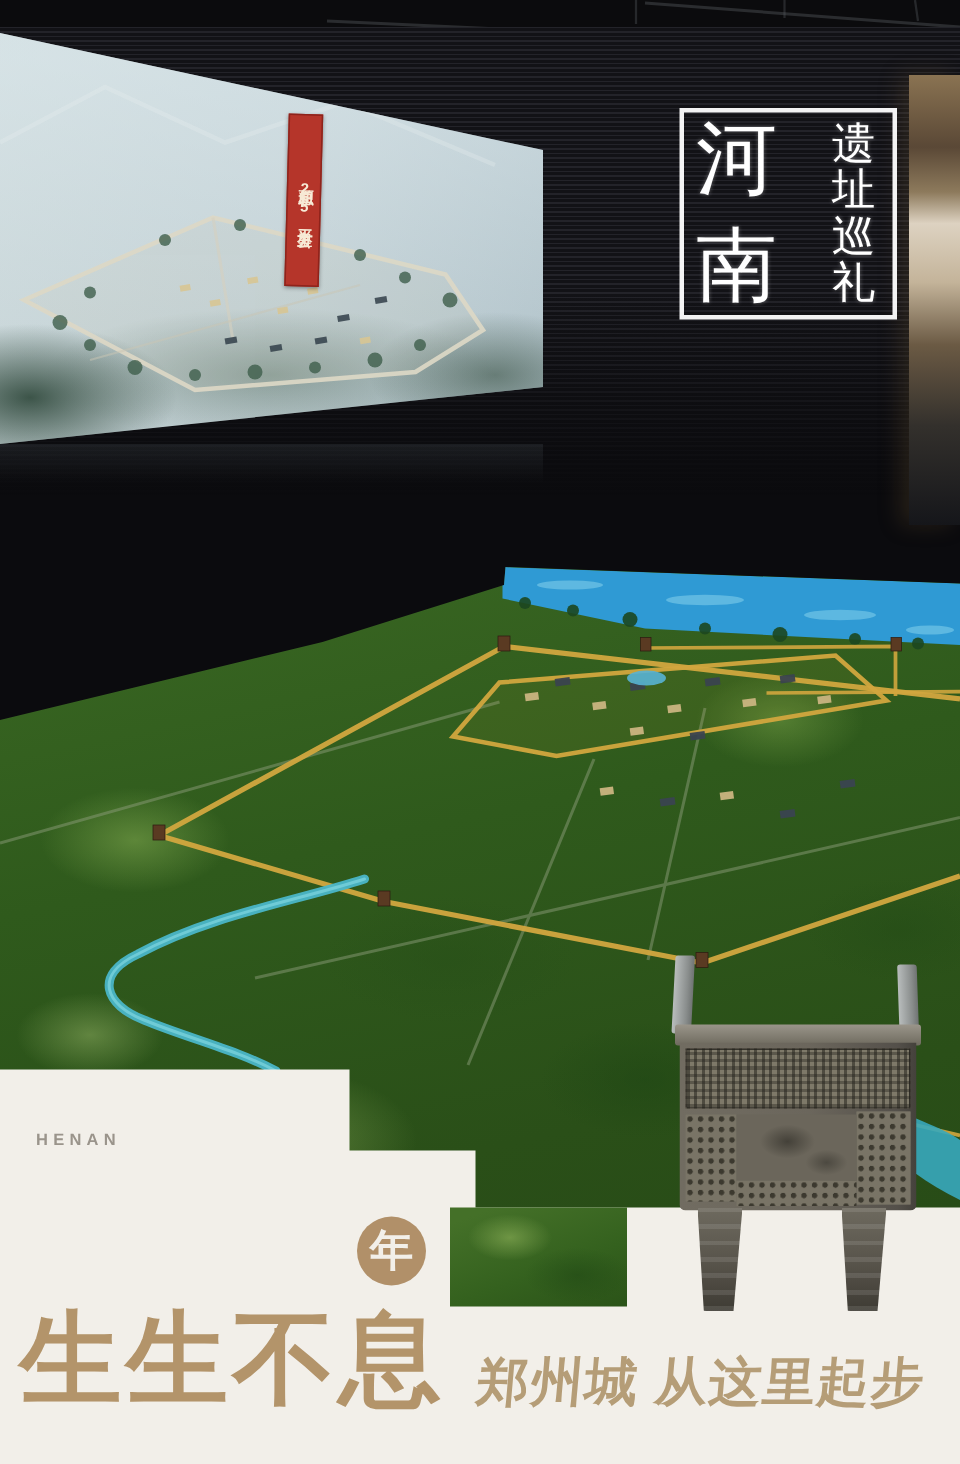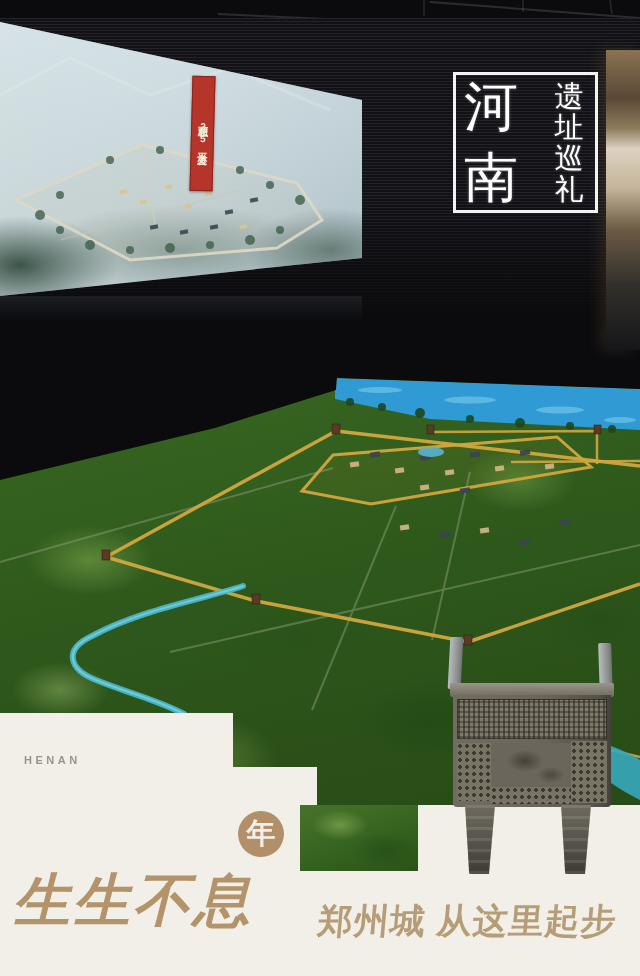--- a/index.html
+++ b/index.html
@@ -118,21 +118,21 @@
 
   
   .eyebrow{left:24px;top:740px;color:#9a948b;font-size:11px;font-weight:700;
     letter-spacing:3.5px;line-height:1.55;margin-top:12px;}
   .bignum{left:14px;top:770px;color:#b19069;font-family:"Liberation Serif",serif;
     font-weight:700;font-size:100px;line-height:.92;letter-spacing:-3px;}
   .yearcircle{left:238px;top:811px;width:46px;height:46px;border-radius:50%;
     background:#b19069;display:flex;align-items:center;justify-content:center;
     color:#f2efe9;font-size:29px;font-weight:700;}
   .slogan{left:13px;top:872px;color:#b3946a;font-family:"Liberation Serif",serif;
-    font-weight:700;font-size:57px;line-height:1;letter-spacing:3px;font-style:italic;}
+    font-weight:700;font-size:68px;line-height:1;letter-spacing:3px;}
   .tagline{left:318px;top:898px;color:#b59d77;font-size:35px;font-weight:700;
     letter-spacing:1px;transform:skewX(-5deg);}
 </style>
 </head>
 <body>
 
 <div class="stage">
 
   <div class="abs ceiling">
     <svg width="640" height="70">

